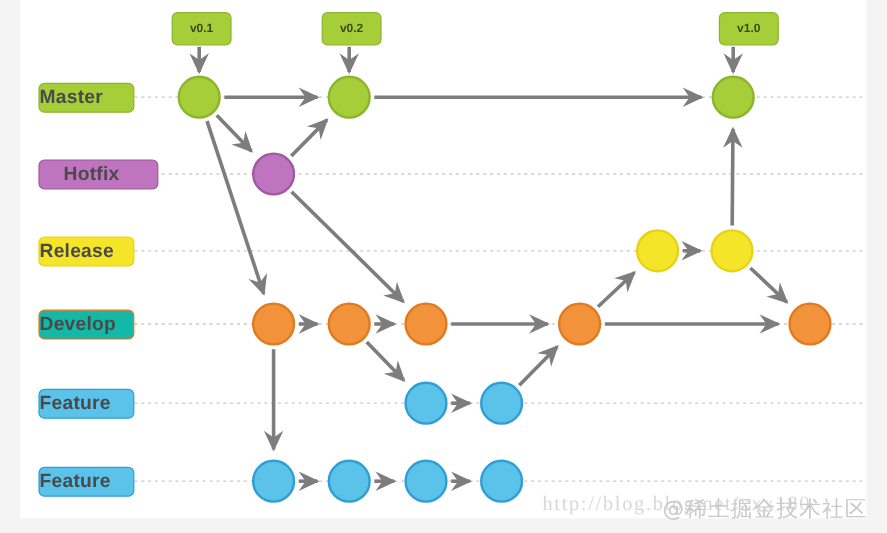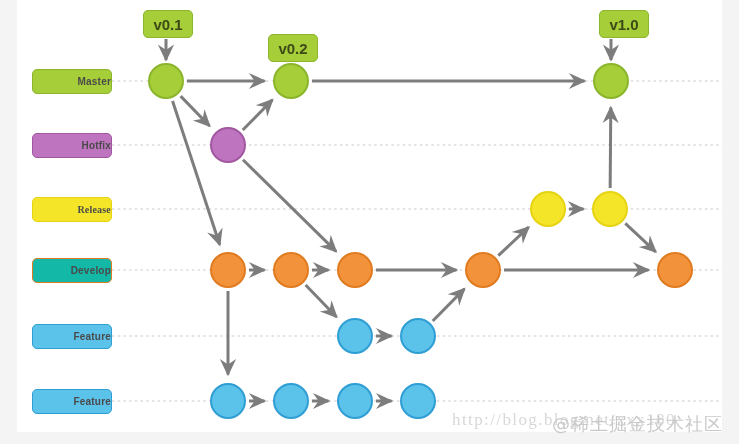--- a/index.html
+++ b/index.html
@@ -3,26 +3,26 @@
 <meta charset="utf-8">
 <style>
   html,body{margin:0;padding:0;background:#f4f4f4;}
   body{width:739px;height:444px;overflow:hidden;
        font-family:"Liberation Sans","DejaVu Sans",sans-serif;}
   #root{position:relative;width:739px;height:444px;}
   #canvas{position:absolute;left:17px;top:0;width:705px;height:432px;
           background:#ffffff;}
   svg.diagram{position:absolute;left:0;top:0;width:739px;height:444px;}
   .lane-label{position:absolute;height:23px;border-radius:5px;
-              display:flex;align-items:center;justify-content:flex-end;
-              font-size:10px;font-weight:bold;color:#4a4a4a;
+              display:flex;align-items:center;justify-content:flex-start;
+              font-size:16px;font-weight:bold;color:#4a4a4a;
               letter-spacing:0.2px;white-space:nowrap;}
   .tag-box{position:absolute;height:26px;border-radius:5px;
            display:flex;align-items:center;justify-content:center;
-           font-size:15px;font-weight:bold;color:#3d4a17;
+           font-size:10px;font-weight:bold;color:#3d4a17;
            white-space:nowrap;}
   .watermark{position:absolute;color:#d2d2d2;white-space:nowrap;
              pointer-events:none;}
   .wm-url{left:452px;top:410px;font-family:"Liberation Serif","DejaVu Serif",serif;
           font-size:17px;letter-spacing:1.4px;color:#d8d8d8;}
   .wm-cn{left:552px;top:412px;font-size:18px;color:#c9c9c9;
          font-family:"DejaVu Sans",sans-serif;letter-spacing:1px;}
 </style>
 </head>
 <body>
@@ -94,41 +94,41 @@
         <circle cx="291" cy="401" r="17" fill="#5bc2ea" stroke="#2f9ed4" stroke-width="2"></circle>
         <circle cx="355" cy="401" r="17" fill="#5bc2ea" stroke="#2f9ed4" stroke-width="2"></circle>
         <circle cx="418" cy="401" r="17" fill="#5bc2ea" stroke="#2f9ed4" stroke-width="2"></circle>
       </g>
   </svg>
 
   <div id="lane-label-layer">
       <div class="lane-label" style="left: 32px; top: 69px; width: 78px; background: rgb(166, 206, 57); border: 1.5px solid rgb(138, 181, 44);">
         <span>Master</span>
       </div>
-      <div class="lane-label" style="left: 32px; top: 133px; width: 78px; background: rgb(191, 116, 191); border: 1.5px solid rgb(161, 88, 161);">
+      <div class="lane-label" style="left: 32px; top: 133px; width: 78px; background: rgb(191, 116, 191); border: 1.5px solid rgb(161, 88, 161); padding-left: 20px;">
         <span>Hotfix</span>
       </div>
-      <div class="lane-label" style="left: 32px; top: 197px; width: 78px; background: rgb(245, 229, 41); border: 1.5px solid rgb(230, 211, 18); font-family: Liberation Serif, serif;">
+      <div class="lane-label" style="left: 32px; top: 197px; width: 78px; background: rgb(245, 229, 41); border: 1.5px solid rgb(230, 211, 18);">
         <span>Release</span>
       </div>
       <div class="lane-label" style="left: 32px; top: 258px; width: 78px; background: #14b8a6; border: 1.5px solid rgb(224, 123, 31);">
         <span>Develop</span>
       </div>
       <div class="lane-label" style="left: 32px; top: 324px; width: 78px; background: rgb(91, 194, 234); border: 1.5px solid rgb(47, 158, 212);">
         <span>Feature</span>
       </div>
       <div class="lane-label" style="left: 32px; top: 389px; width: 78px; background: rgb(91, 194, 234); border: 1.5px solid rgb(47, 158, 212);">
         <span>Feature</span>
       </div>
     </div>
   <div id="tag-layer">
       <div class="tag-box" style="left: 143px; top: 10px; width: 48px; background: rgb(166, 206, 57); border: 1.5px solid rgb(138, 181, 44);">
         <span>v0.1</span>
       </div>
-      <div class="tag-box" style="left: 268px; top: 10px; width: 48px; background: rgb(166, 206, 57); border: 1.5px solid rgb(138, 181, 44); margin-top: 24px;">
+      <div class="tag-box" style="left: 268px; top: 10px; width: 48px; background: rgb(166, 206, 57); border: 1.5px solid rgb(138, 181, 44);">
         <span>v0.2</span>
       </div>
       <div class="tag-box" style="left: 587px; top: 10px; width: 48px; background: rgb(166, 206, 57); border: 1.5px solid rgb(138, 181, 44); margin-left: 12px;">
         <span>v1.0</span>
       </div>
     </div>
 
   <div class="watermark wm-url">http://blog.blog.net/xxx180</div>
   <div class="watermark wm-cn">@稀土掘金技术社区</div>
 </div>

